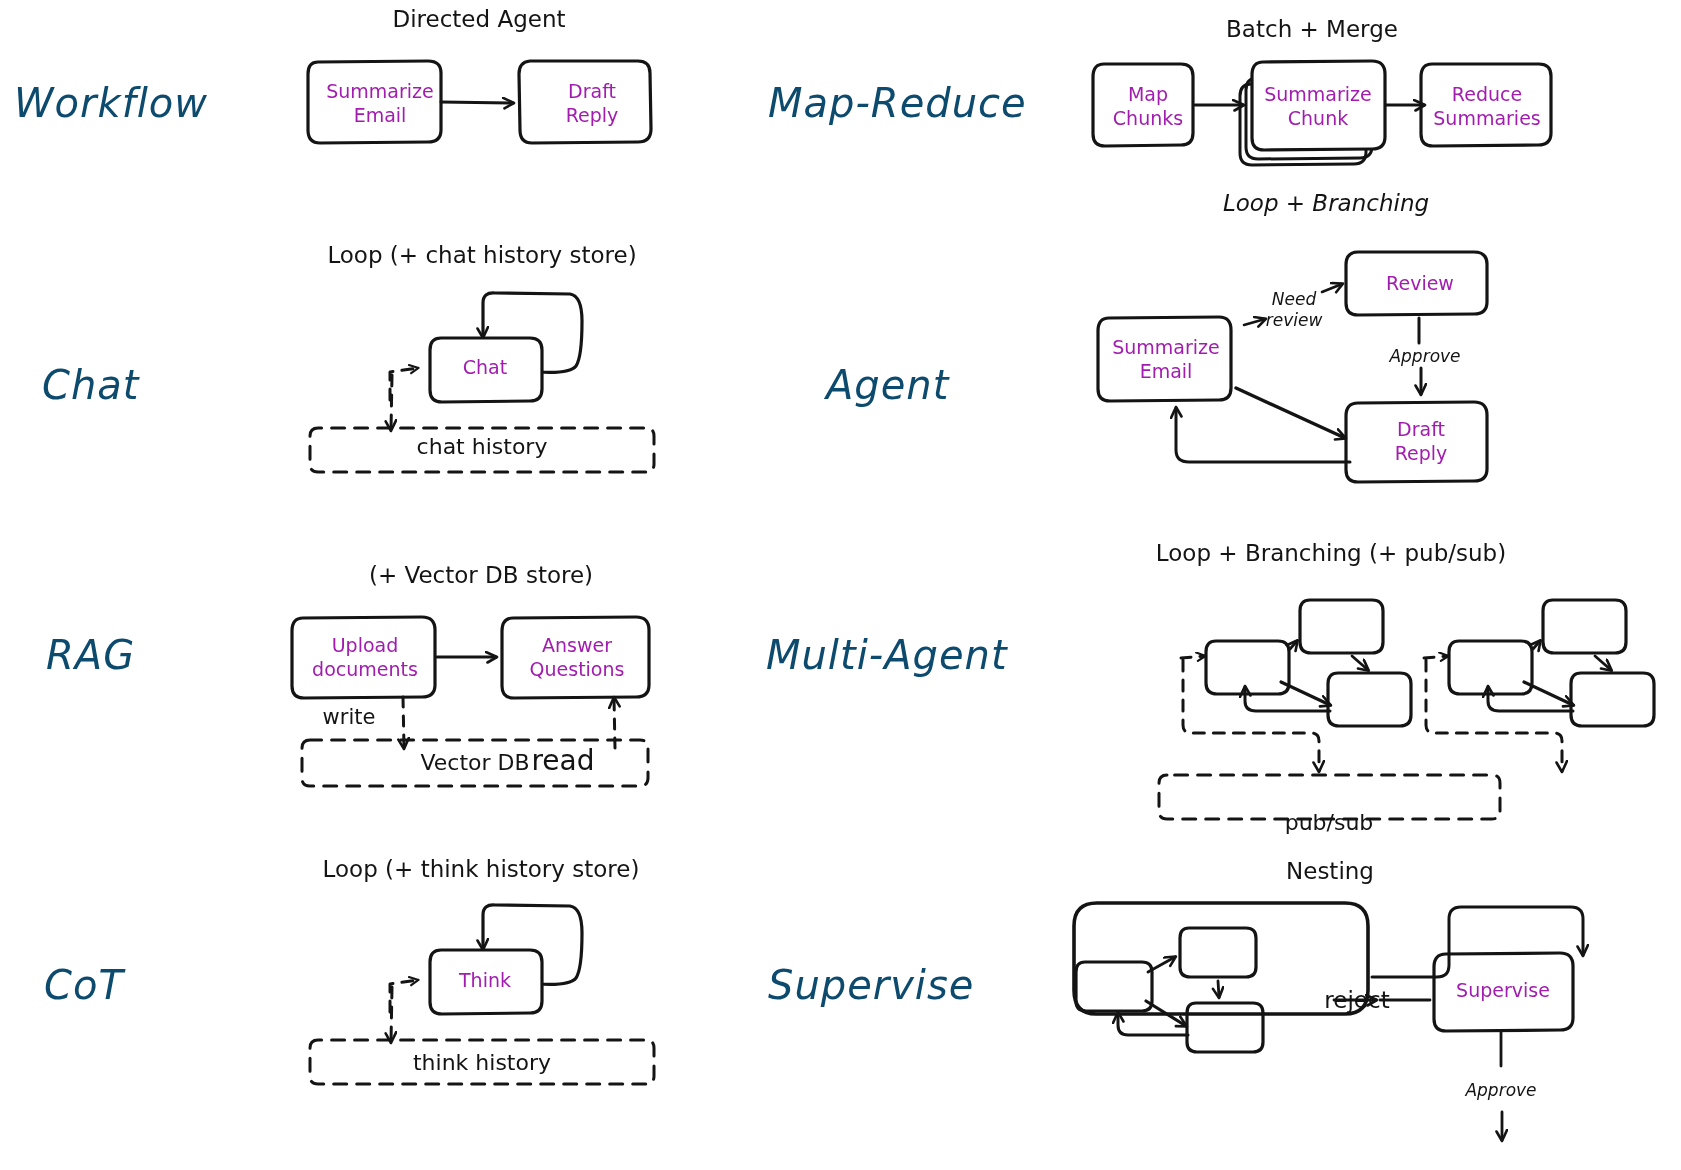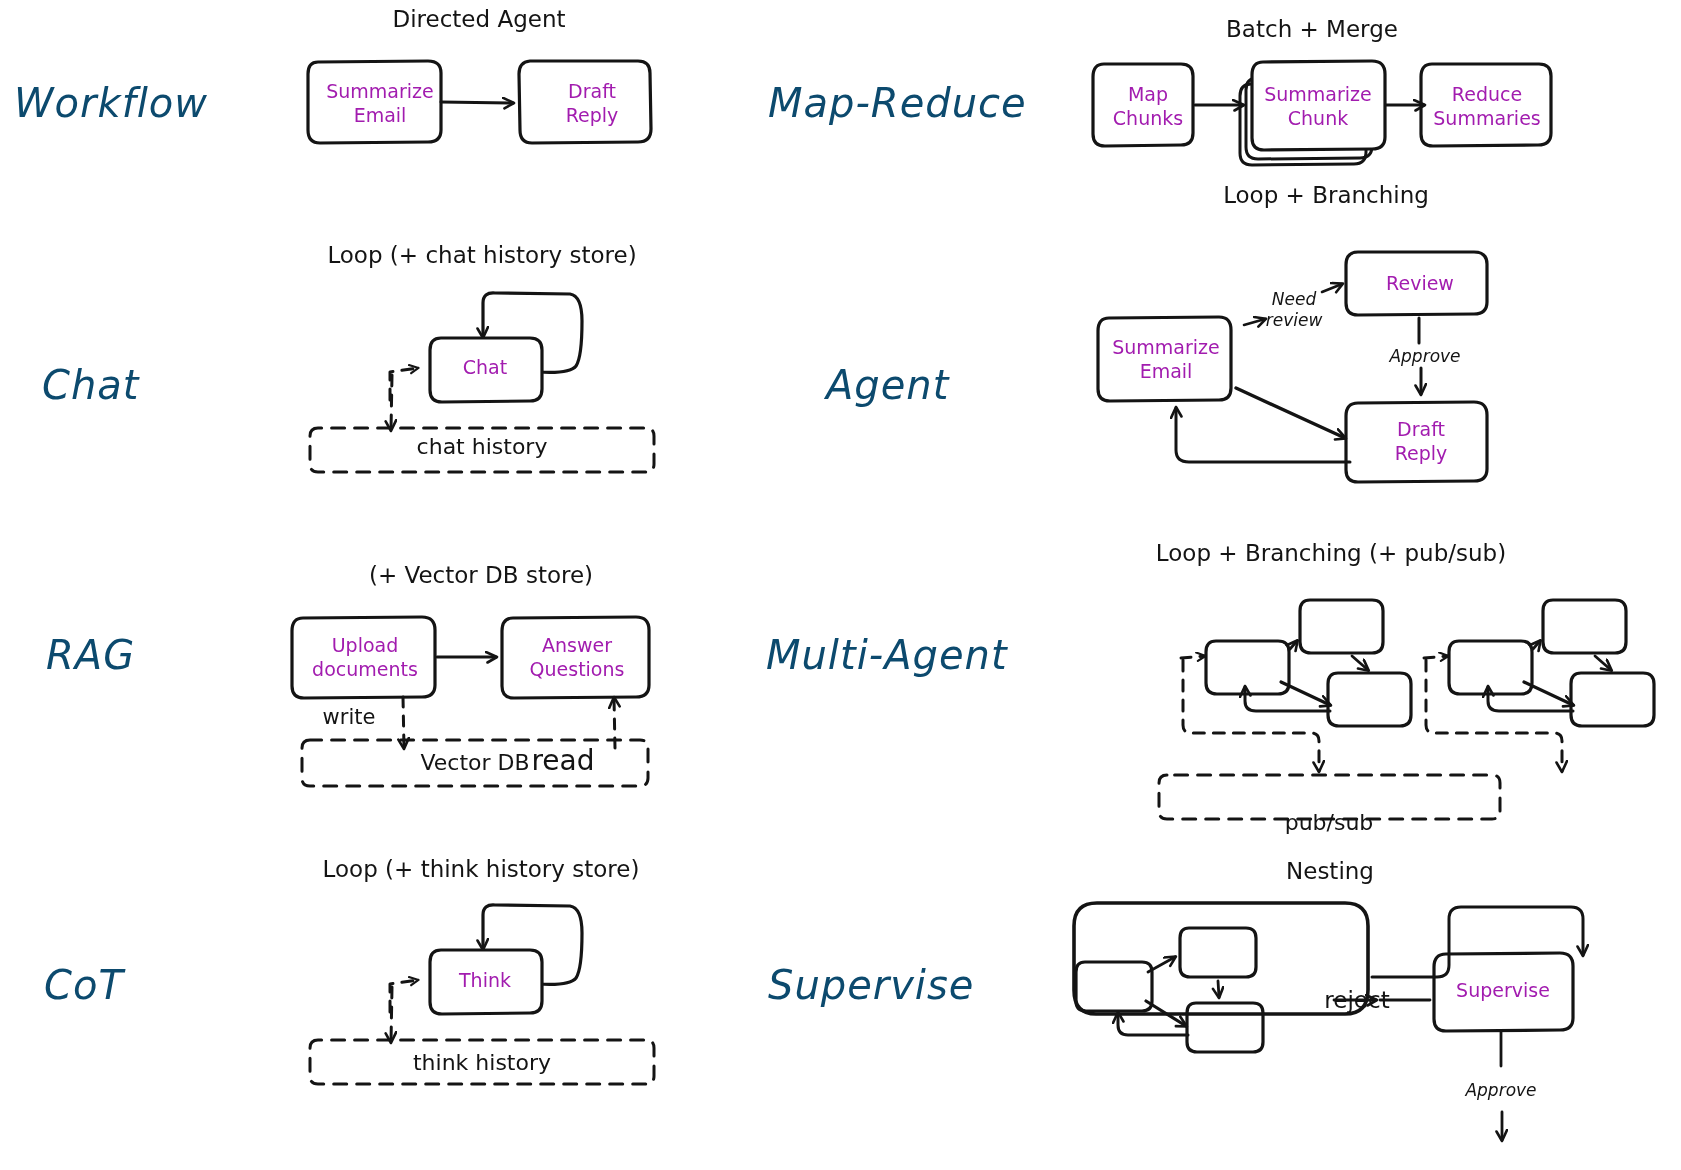--- a/index.html
+++ b/index.html
@@ -193,21 +193,21 @@
 <div class="row-label" style="left:42px;top:362px;">Chat</div>
 <div class="row-label" style="left:826px;top:362px;">Agent</div>
 <div class="row-label" style="left:46px;top:632px;">RAG</div>
 <div class="row-label" style="left:766px;top:632px;">Multi-Agent</div>
 <div class="row-label" style="left:44px;top:962px;">CoT</div>
 <div class="row-label" style="left:768px;top:962px;">Supervise</div>
 
 <div class="caption" style="left:479px;top:6px;">Directed Agent</div>
 <div class="caption" style="left:1312px;top:16px;">Batch + Merge</div>
 <div class="caption" style="left:482px;top:242px;">Loop (+ chat history store)</div>
-<div class="caption" style="left:1326px;top:182px;">Loop + Branching</div>
+<div class="caption" style="left:1326px;top:190px;font-style:italic;">Loop + Branching</div>
 <div class="caption" style="left:481px;top:562px;">(+ Vector DB store)</div>
 <div class="caption" style="left:1331px;top:540px;">Loop + Branching (+ pub/sub)</div>
 <div class="caption" style="left:481px;top:856px;">Loop (+ think history store)</div>
 <div class="caption" style="left:1330px;top:858px;">Nesting</div>
 
 <div class="nodetext" style="left:380px;top:103px;">Summarize
 Email</div>
 <div class="nodetext" style="left:592px;top:103px;">Draft
 Reply</div>
 

